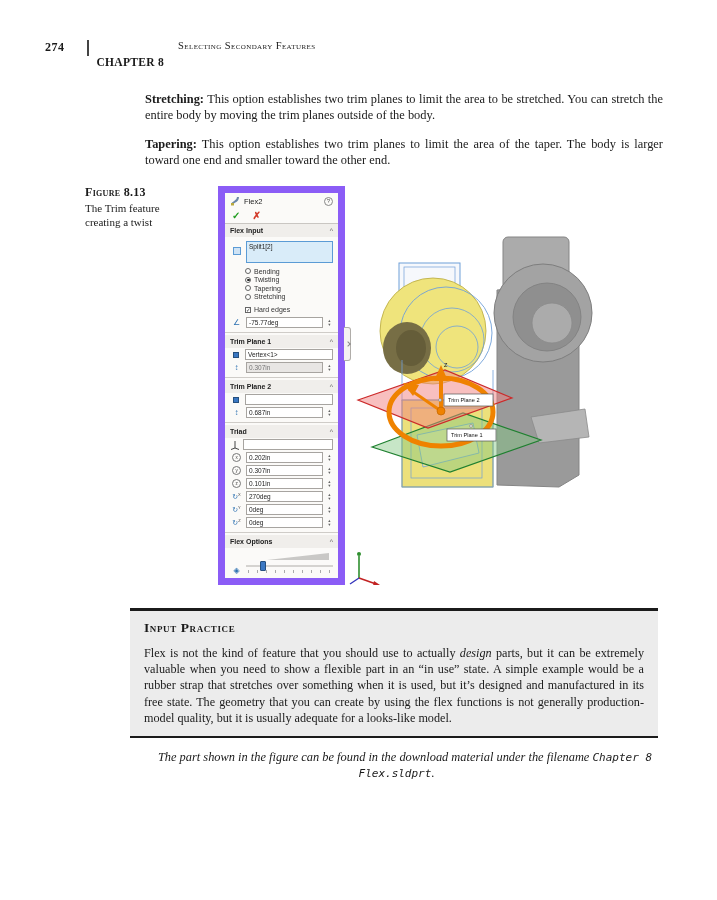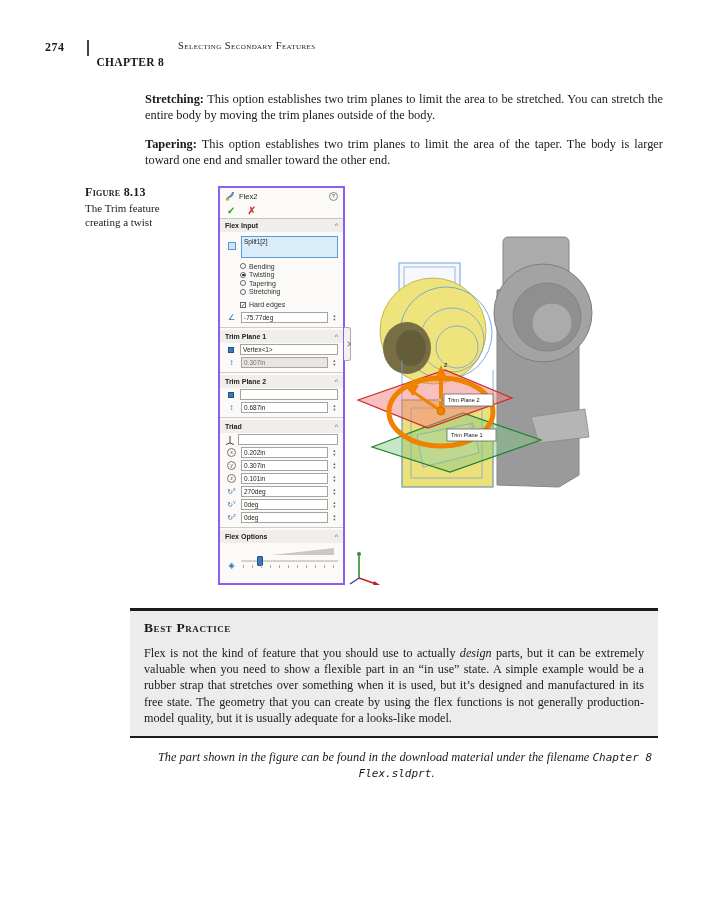--- a/index.html
+++ b/index.html
@@ -21,21 +21,21 @@
   .bodycopy p { font-size:12.4px; line-height:1.28; text-align:justify; margin-bottom:13px; }
   .lead { font-weight:bold; }
 
   
   .figcap { position:absolute; left:85px; top:185px; width:125px; font-size:11px; line-height:1.3; }
   .figlabel { font-weight:bold; font-variant:small-caps; font-size:12px; letter-spacing:.3px; }
 
   
   .panel {
     position:absolute; left:218px; top:186px; width:127px; height:399px;
-    background:#fbfaf8; border:2px solid #8b5cf6;
+    background:#fbfaf8; border:7px solid #8b5cf6;
     font-family:"Liberation Sans", sans-serif; font-size:7px; color:#333;
   }
   .p-header { height:16px; display:flex; align-items:center; gap:4px; padding:0 5px; }
   .p-title { font-size:7.5px; color:#222; flex:1; }
   .flexicon { width:10px; height:10px; flex:none; }
   .helpicon { width:9px; height:9px; border:1px solid #888; border-radius:50%; color:#555;
     font-size:6px; display:flex; align-items:center; justify-content:center; }
   .p-okrow { height:15px; display:flex; align-items:center; gap:12px; padding:0 7px;
     border-bottom:1px solid #c9c6c2; }
   .ok { color:#1f9d1f; font-weight:bold; font-size:10px; line-height:1; }
@@ -348,19 +348,19 @@
     <g>
       <line x1="14" y1="383" x2="14" y2="361" stroke="#2f8f2f" stroke-width="1.6"></line>
       <circle cx="14" cy="359" r="2" fill="#2f8f2f"></circle>
       <line x1="14" y1="383" x2="31" y2="389" stroke="#c22222" stroke-width="1.6"></line>
       <polygon points="29,386 35,390 28,391" fill="#c22222"></polygon>
       <line x1="14" y1="383" x2="5" y2="389" stroke="#3333bb" stroke-width="1.4"></line>
     </g>
   </svg>
 
   <div class="bp">
-    <div class="bp-head">Best Practice</div>
+    <div class="bp-head">Input Practice</div>
     <p><span>Flex is not the kind of feature that you should use to actually </span><em>design</em><span> parts, but it can be extremely valuable when you need to show a flexible part in an “in use” state. A simple example would be a rubber strap that stretches over something when it is used, but it’s designed and manufactured in its free state. The geometry that you can create by using the flex functions is not generally production-model quality, but it is usually adequate for a looks-like model.</span></p>
   </div>
 
   <p class="closing"><span>The part shown in the figure can be found in the download material under the filename </span><span class="mono">Chapter 8 Flex.sldprt</span><span>.</span></p>
 
 </div>
 
 </body></html>

